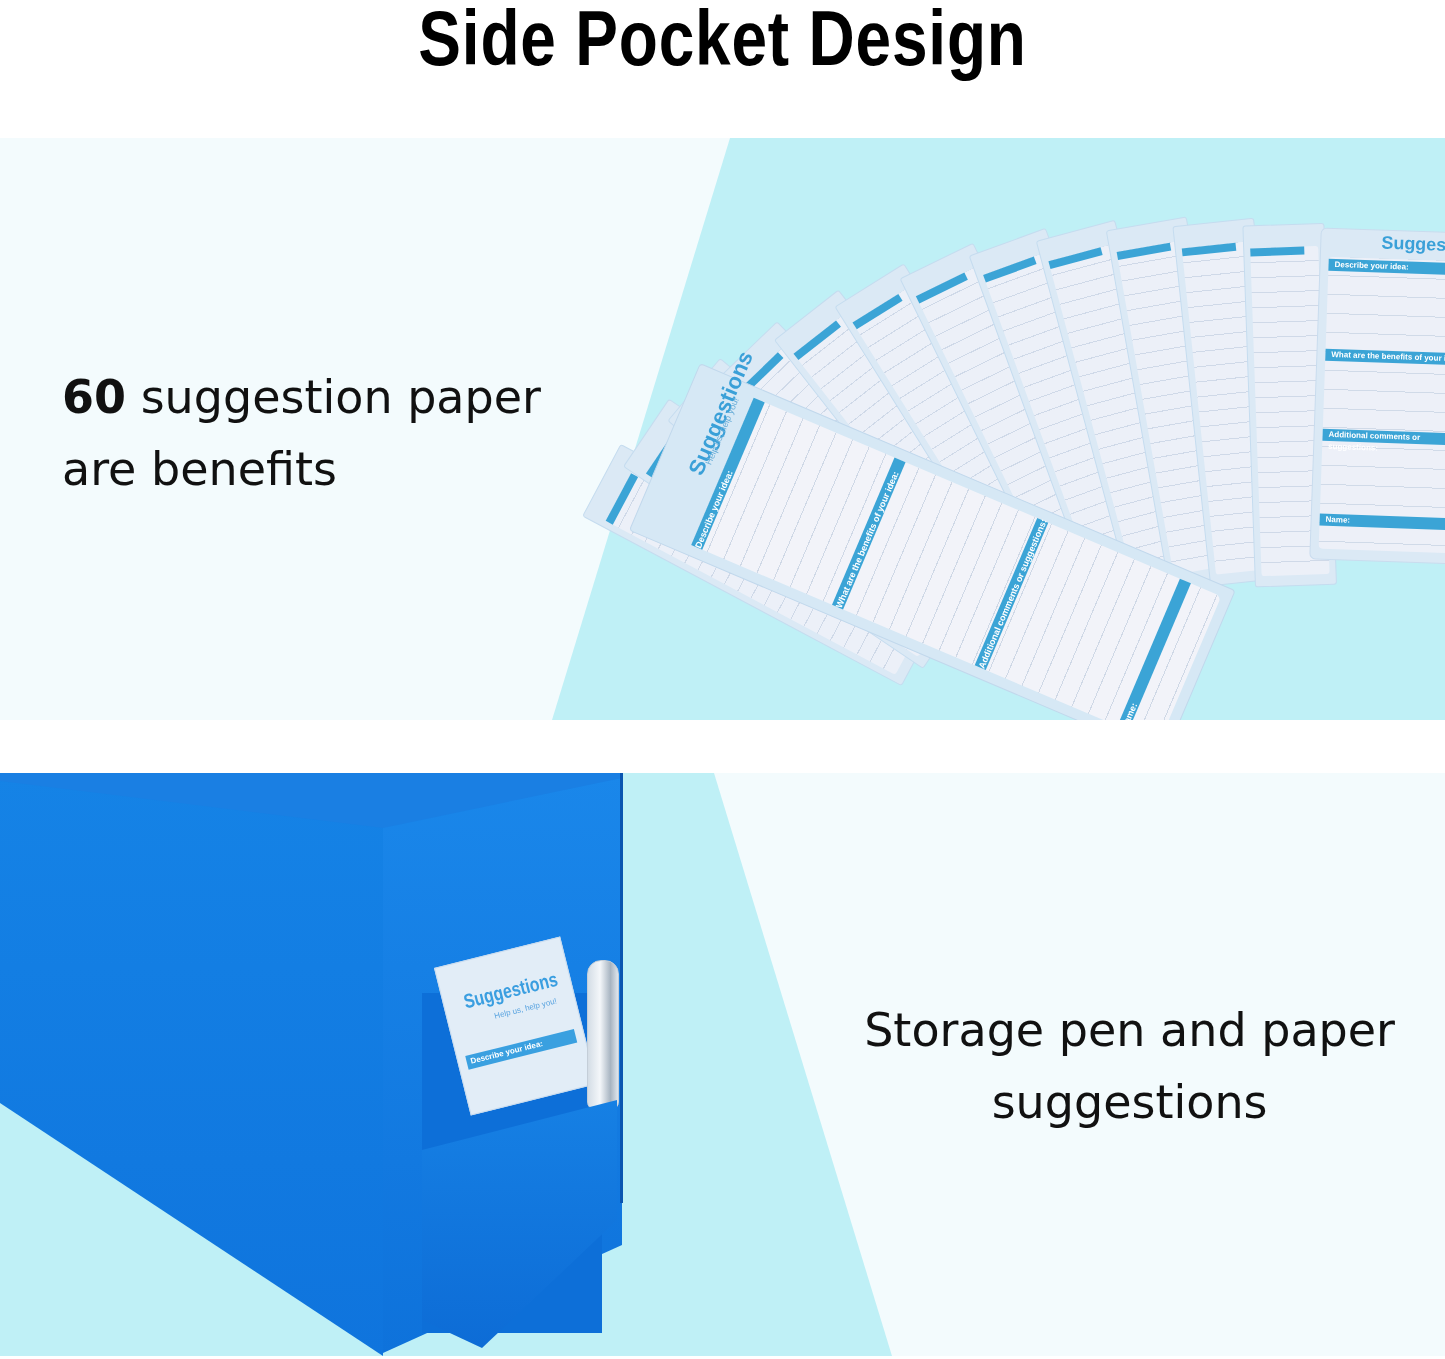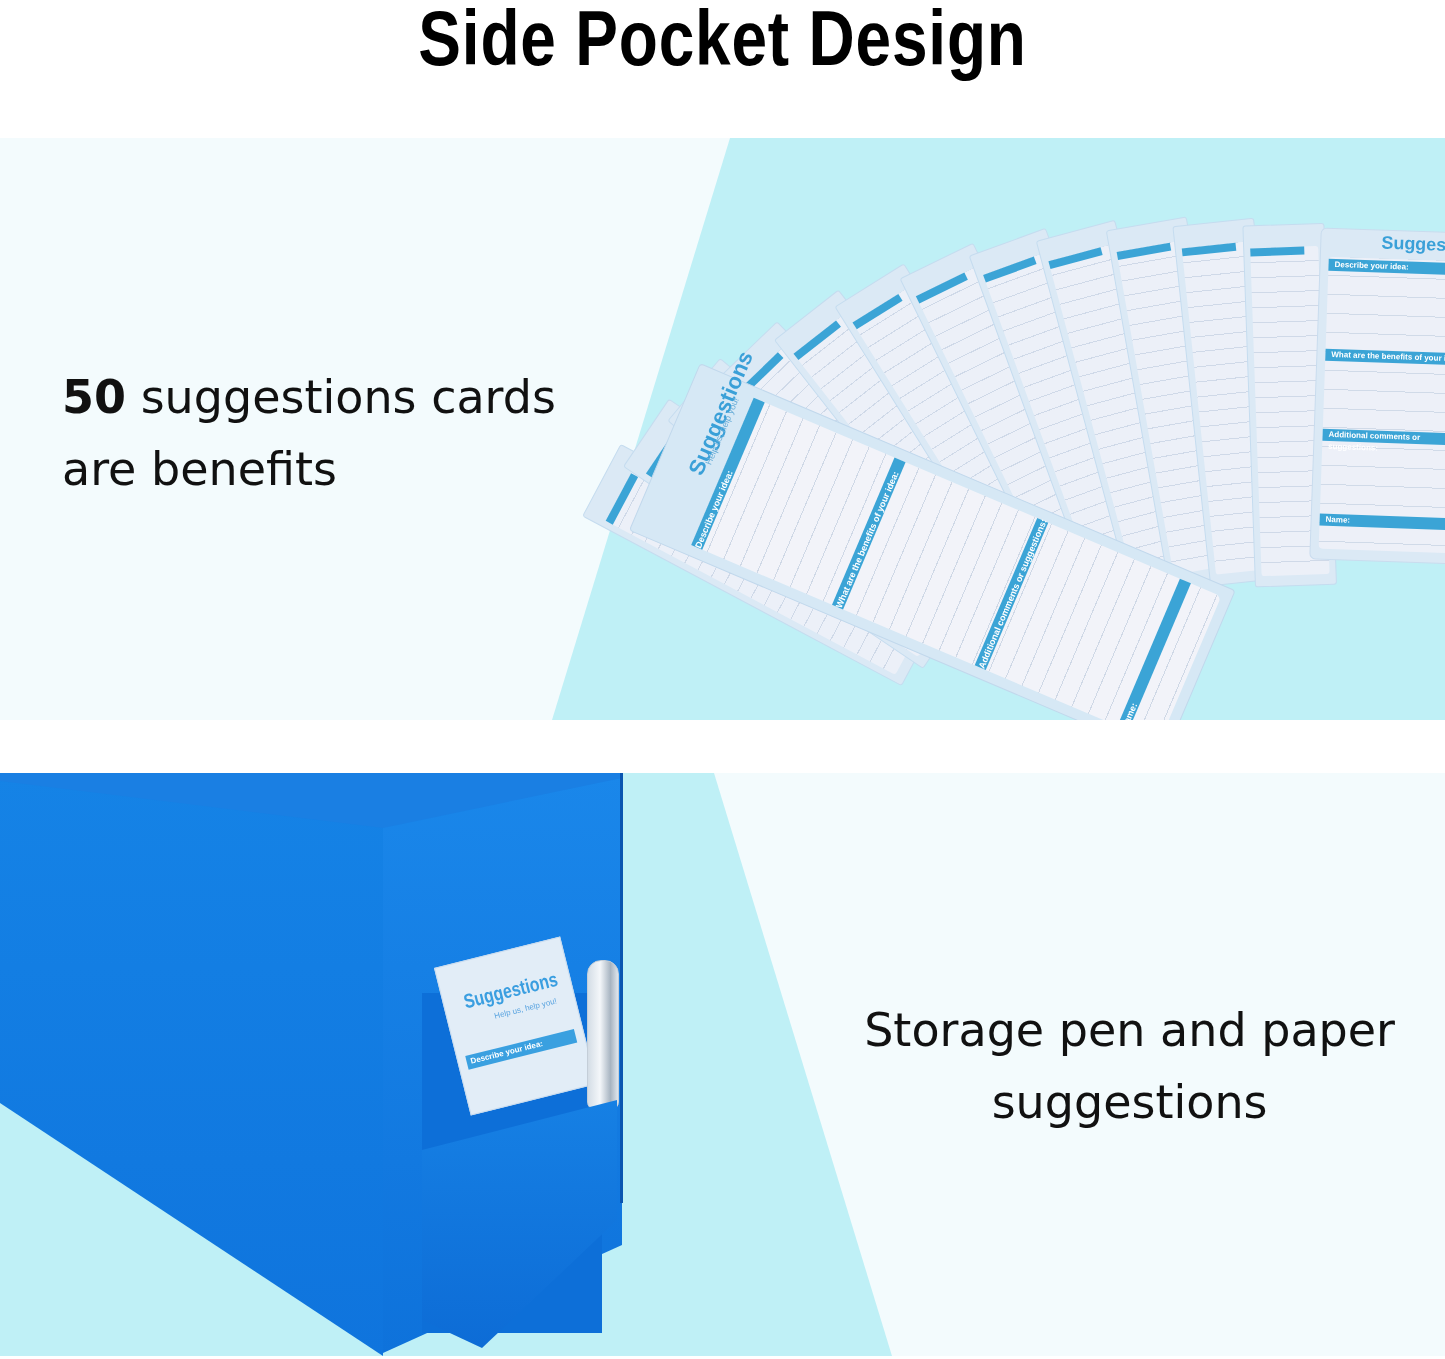--- a/index.html
+++ b/index.html
@@ -152,21 +152,21 @@
 </style>
 </head>
 <body>
 
 <div class="title">Side Pocket Design</div>
 
 <div class="panel panel-top">
   <div class="cyan-top"></div>
 
   <div class="caption caption-top">
-    <div><b>50</b><span> suggestions cards</span></div>
+    <div><b>60</b><span> suggestion paper</span></div>
     <div>are benefits</div>
   </div>
 
   <div class="fan">
     <div class="fan-card" style="left:880px; top:150px; transform: rotate(-62deg);">
         <div class="inner"></div>
         <div class="tag"></div>
       </div>
     <div class="fan-card" style="left:905px; top:135px; transform: rotate(-56deg);">
         <div class="inner"></div>

